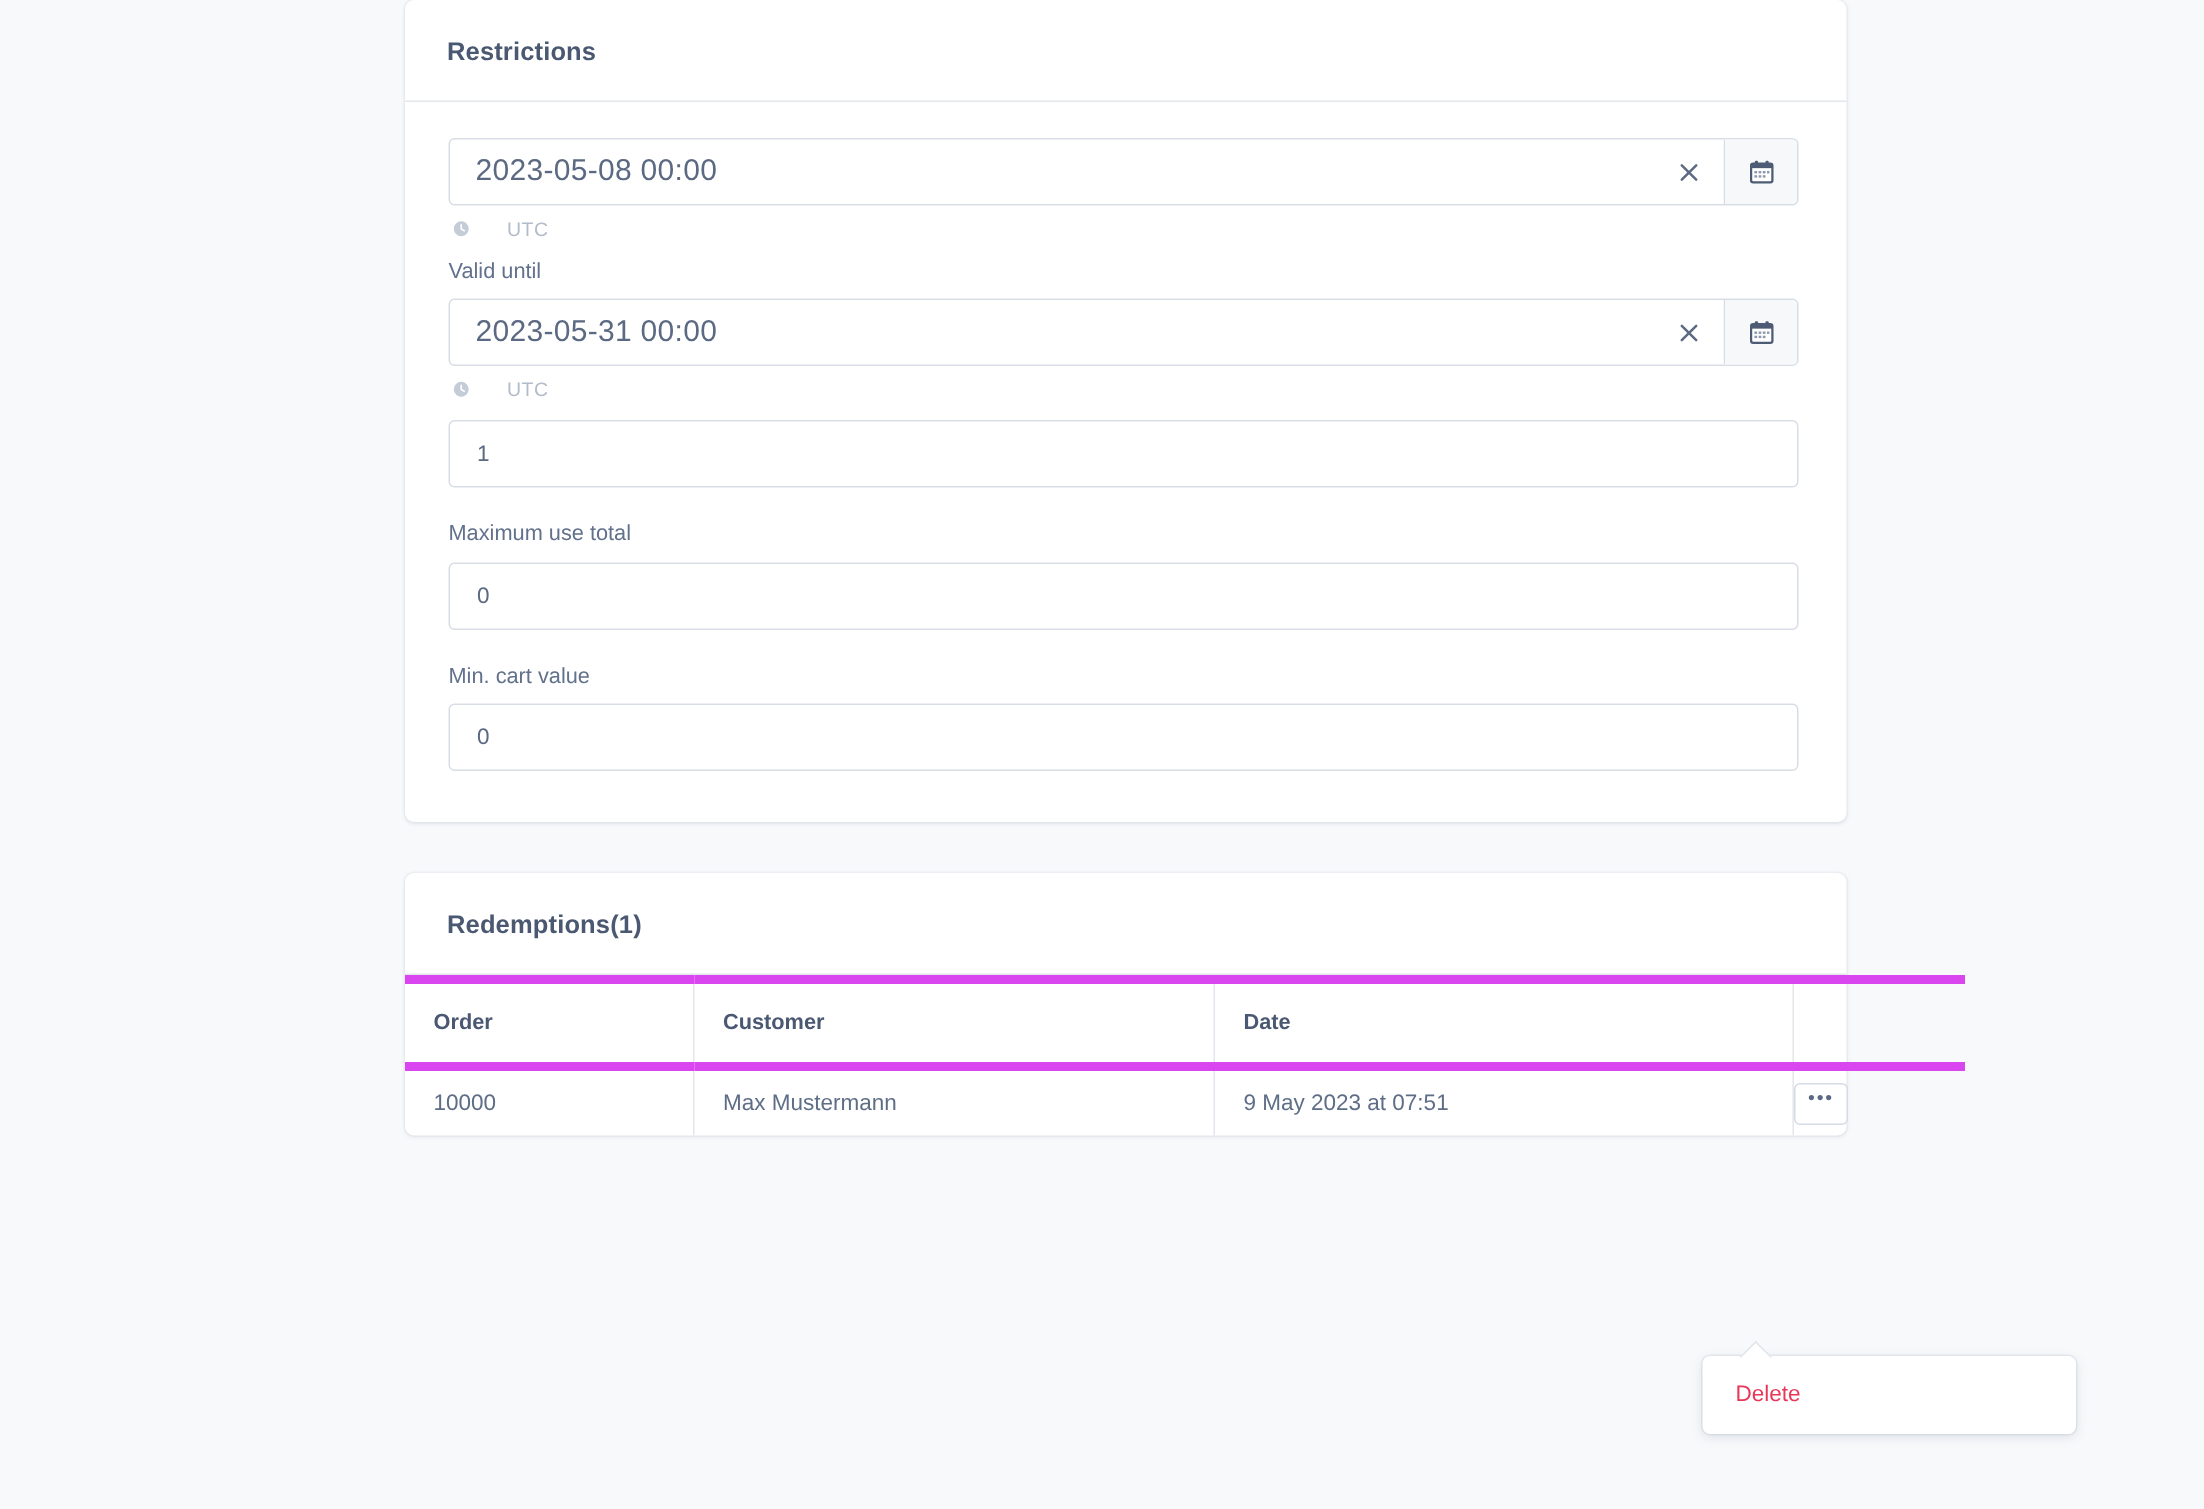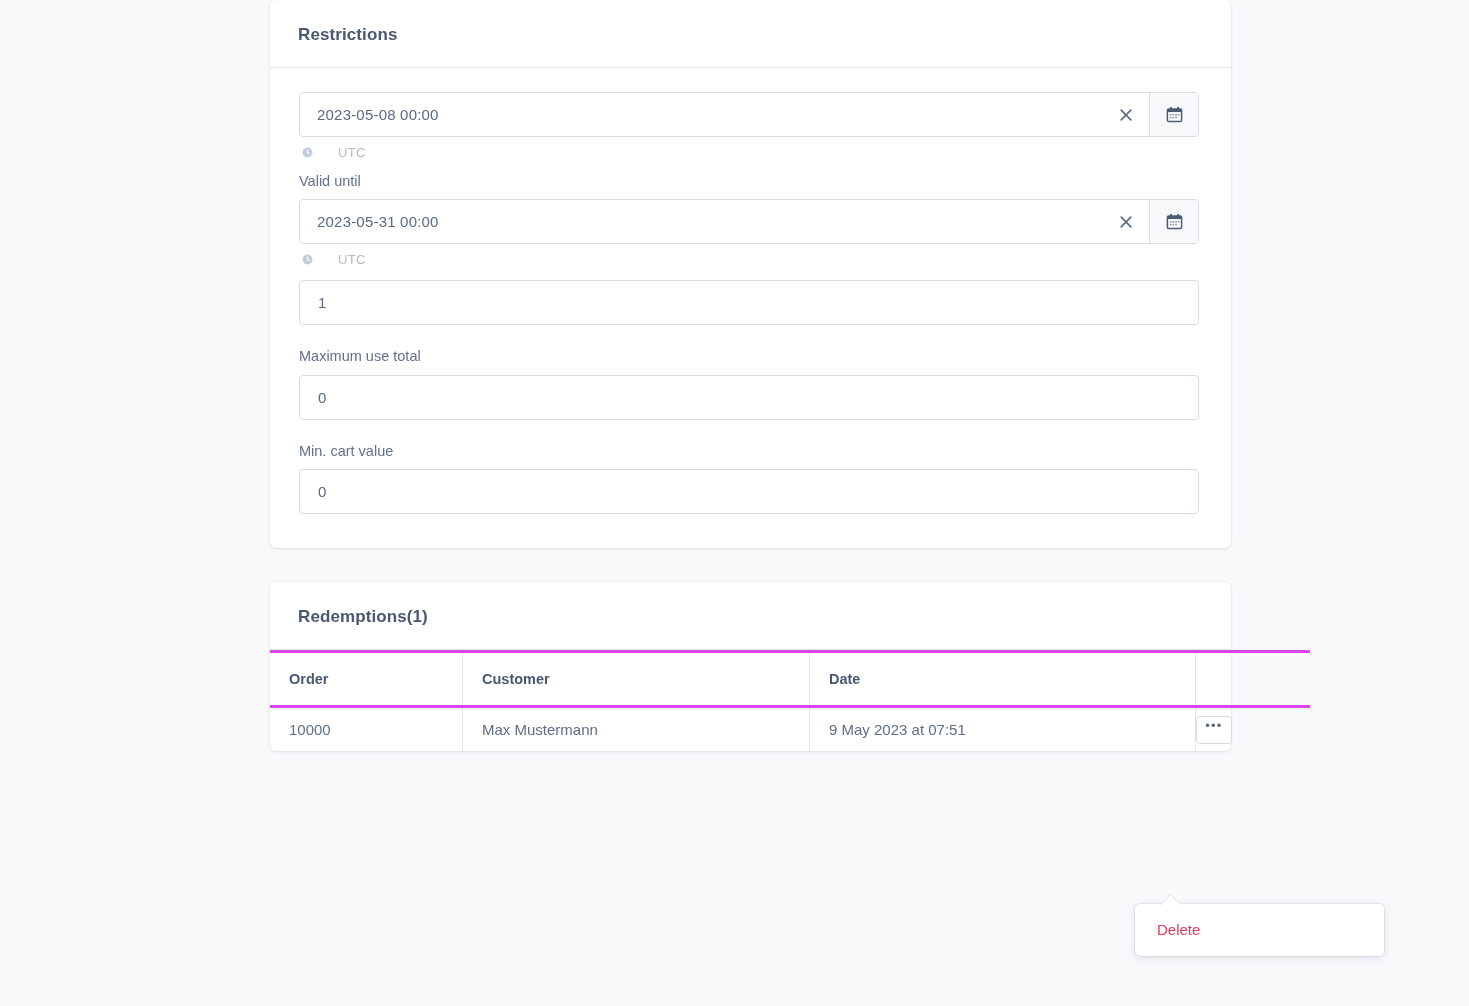--- a/index.html
+++ b/index.html
@@ -70,21 +70,21 @@
     border-radius: 4px;
     background: #ffffff;
     box-sizing: border-box;
   }
 
   .input-text {
     flex: 1 1 auto;
     display: flex;
     align-items: center;
     padding-left: 17px;
-    font-size: 15px;
+    font-size: 20px;
     color: #5b6a82;
     letter-spacing: 0.2px;
     min-width: 0;
   }
 
   .clear-btn {
     flex: 0 0 auto;
     width: 46px;
     display: flex;
     align-items: center;
@@ -148,21 +148,21 @@
   
   .table-card-wrap { margin-top: 34px; }
 
   .rtable {
     width: 100%;
     border-collapse: collapse;
     table-layout: fixed;
   }
   .rtable th, .rtable td {
     text-align: left;
-    border-top: 3px solid #d946ef;
+    border-top: 6px solid #d946ef;
     border-right: 1px solid #e3e6eb;
     padding: 0 0 0 19px;
     vertical-align: middle;
   }
   .rtable th:last-child, .rtable td:last-child { border-right: none; }
   .rtable th {
     height: 52px;
     font-size: 14.5px;
     font-weight: bold;
     color: #4a5872;

